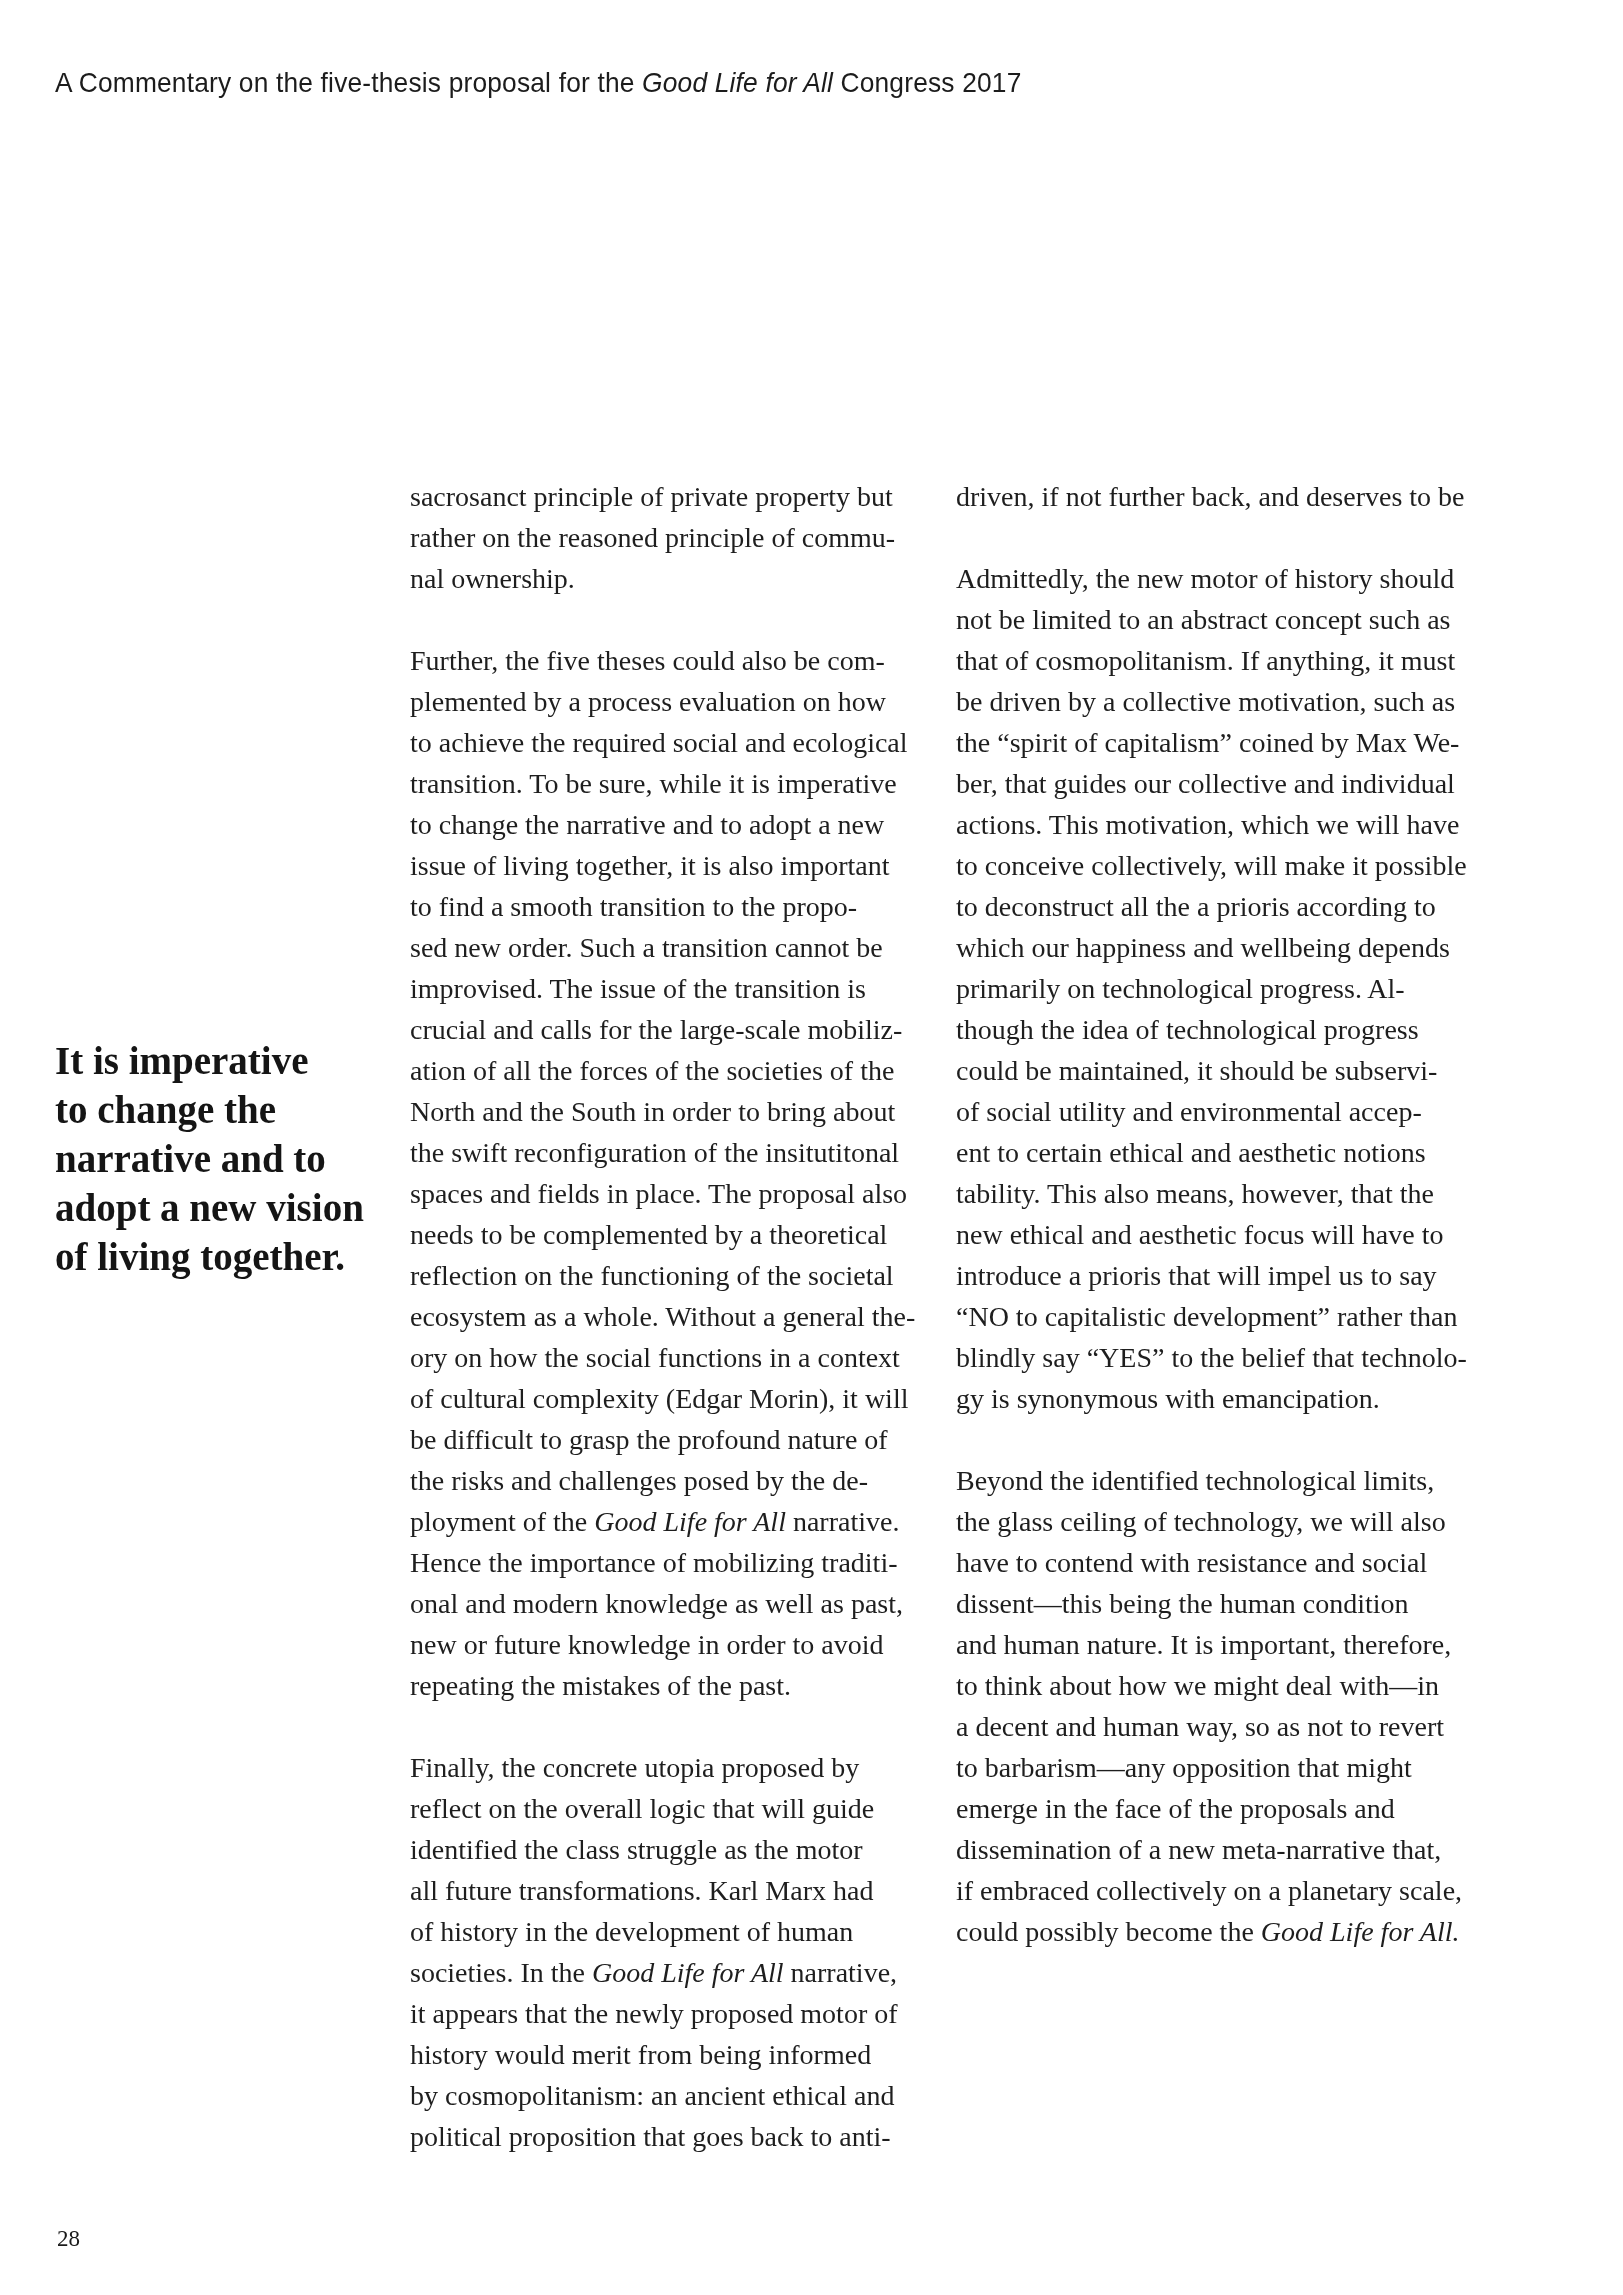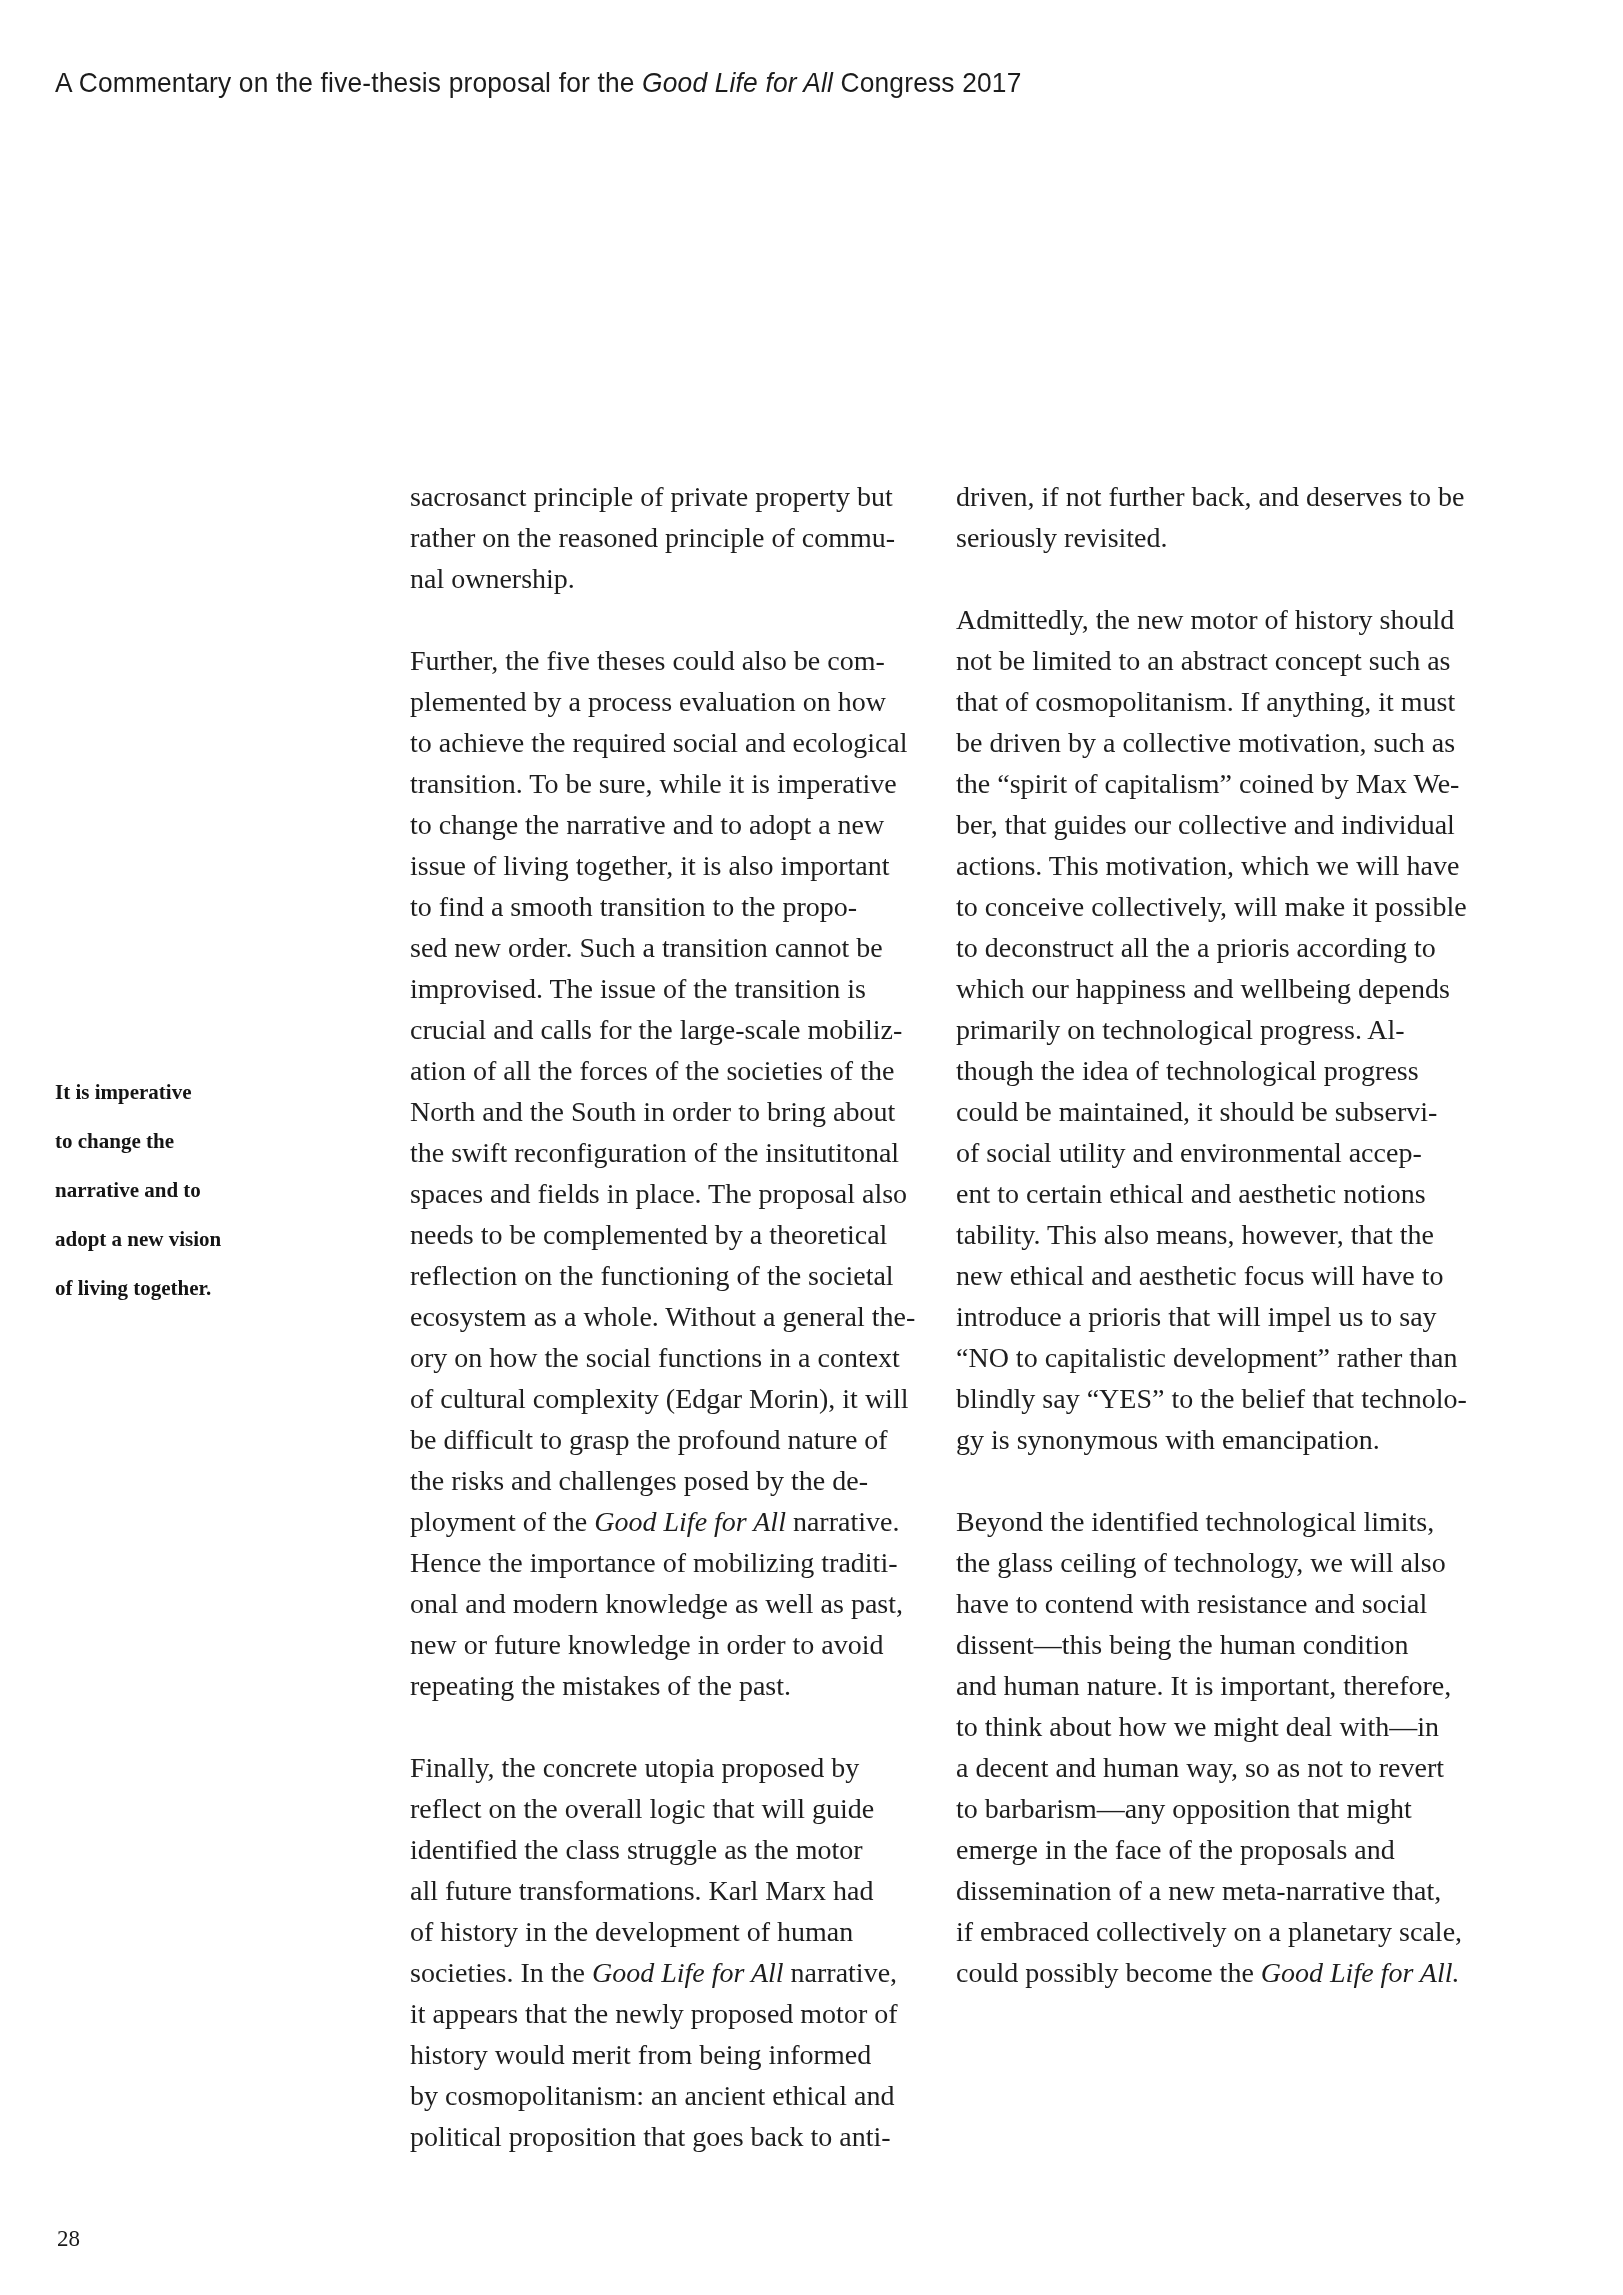--- a/index.html
+++ b/index.html
@@ -15,23 +15,22 @@
     font-family: "Liberation Serif", serif; font-size: 28px; line-height: 41px;
     color: #1e1e1e;
   }
   .col.left { left: 365px; width: 560px; margin-left: 45px; }
   .col.right { left: 956px; width: 584px; }
   .line { display: block; white-space: nowrap; height: 41px; }
   .gap { display: block; height: 41px; }
   .line i { font-style: italic; }
   .pull-quote {
     position: absolute; left: 55px; top: 1036px; width: 276px;
-    font-family: "Liberation Serif", serif; font-weight: bold; font-size: 21px; line-height: 49px;
+    font-family: "Liberation Serif", serif; font-weight: bold; font-size: 39px; line-height: 49px;
     color: #151515;
-    margin-top: 32px;
   }
   .pull-quote .pq-line { display: block; white-space: nowrap; }
   .page-number {
     position: absolute; left: 57px; top: 2226px;
     font-family: "Liberation Serif", serif; font-size: 23px; color: #1a1a1a;
   }
 </style>
 </head>
 <body>
 
@@ -92,21 +91,20 @@
       <span class="line"><span>societies. In the </span><i>Good Life for All</i><span> narrative,</span></span>
       <span class="line"><span>it appears that the newly proposed motor of</span></span>
       <span class="line"><span>history would merit from being informed</span></span>
       <span class="line"><span>by cosmopolitanism: an ancient ethical and</span></span>
       <span class="line"><span>political proposition that goes back to anti-</span></span>
     </div>
   </div>
 <div class="col right">
     <div>
       <span class="line"><span>driven, if not further back, and deserves to be</span></span>
-      <span class="line"><span>seriously revisited.</span></span>
     </div>
     <span class="gap"></span>
     <div>
       <span class="line"><span>Admittedly, the new motor of history should</span></span>
       <span class="line"><span>not be limited to an abstract concept such as</span></span>
       <span class="line"><span>that of cosmopolitanism. If anything, it must</span></span>
       <span class="line"><span>be driven by a collective motivation, such as</span></span>
       <span class="line"><span>the “spirit of capitalism” coined by Max We-</span></span>
       <span class="line"><span>ber, that guides our collective and individual</span></span>
       <span class="line"><span>actions. This motivation, which we will have</span></span>

